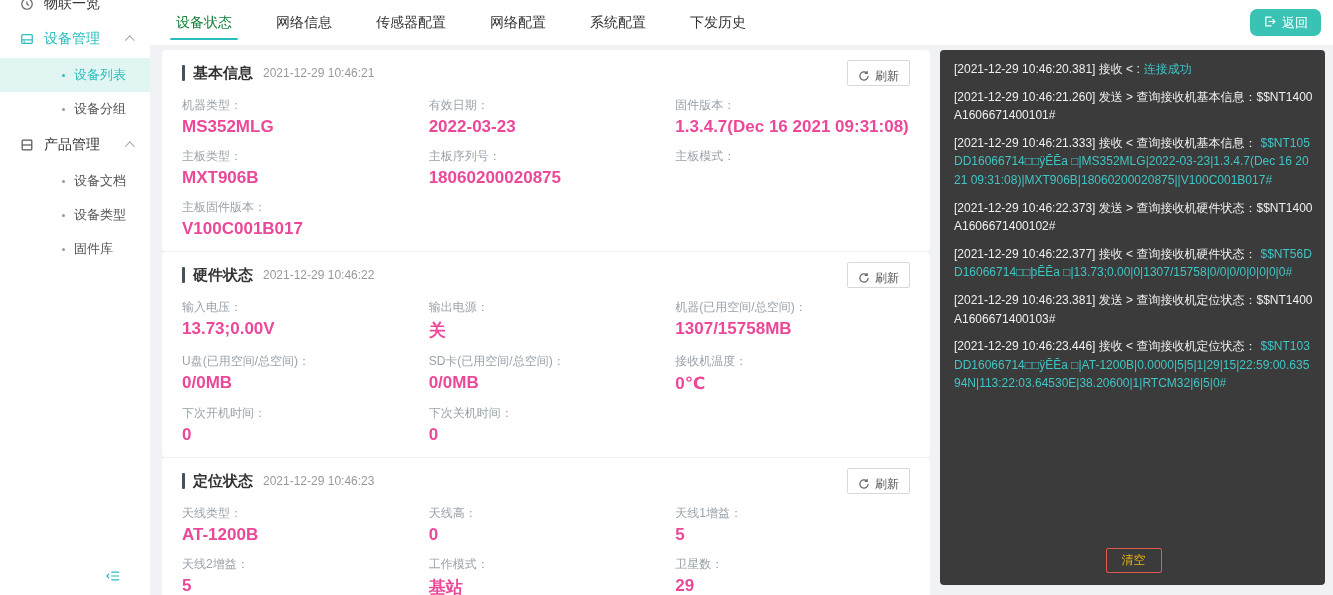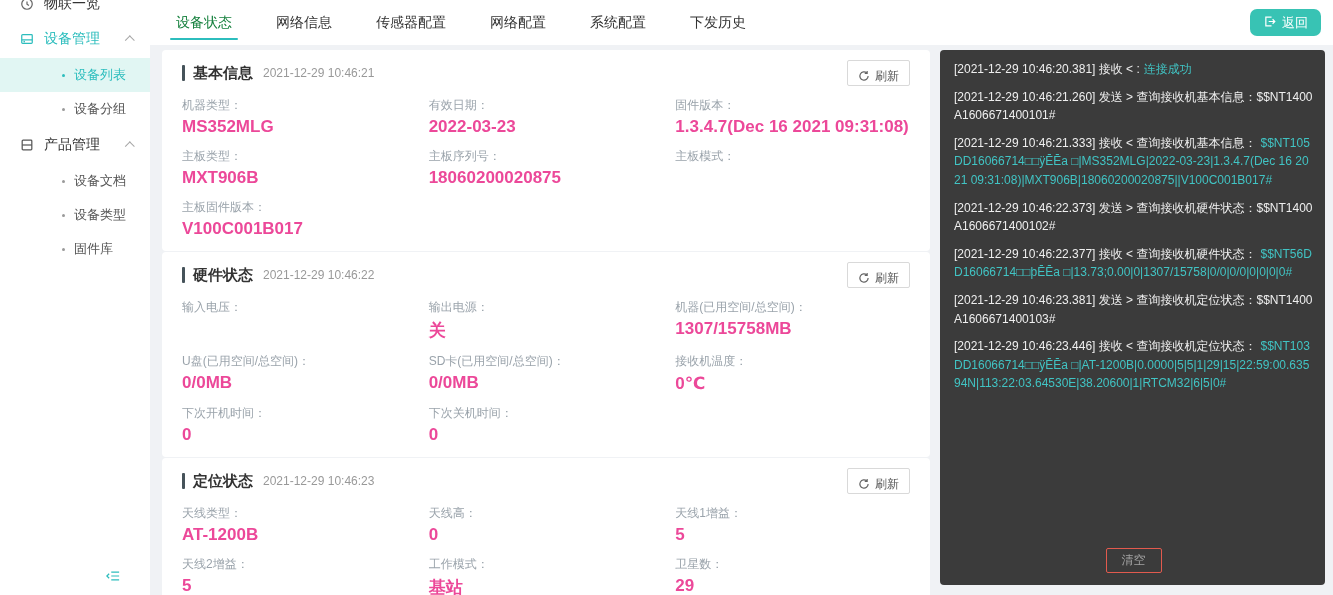--- a/index.html
+++ b/index.html
@@ -43,21 +43,21 @@
   .grid { display:grid; grid-template-columns:1fr 1fr 1fr; column-gap:12px; }
   .field { margin-bottom:11px; }
   .flabel { font-size:12px; color:#9aa3ab; margin-bottom:3px; }
   .fvalue { font-size:17px; font-weight:700; color:#ec4899; min-height:17px; }
 
   
   .console { flex:1; background:#3b3b3b; border-radius:4px; display:flex; flex-direction:column; padding:10px 12px 10px 14px; min-width:0; }
   .logs { flex:1; overflow:auto; font-size:12px; line-height:1.55; color:#efefef; word-break:break-all; }
   .entry { margin:0 0 9px 0; }
   .acc { color:#41c4c4; margin-left:4px; }
-  .clear { margin:6px auto 2px; background:transparent; border:1px solid #e25a4e; color:#a3a3a3; border-radius:2px; padding:3px 15px; font-size:12px; cursor:pointer; }
+  .clear { margin:6px auto 2px; background:transparent; border:1px solid #e25a4e; color:#eab308; border-radius:2px; padding:3px 15px; font-size:12px; cursor:pointer; }
 </style>
 </head>
 <body>
 
 <div class="app">
 
   <aside class="sidebar">
     <div class="side-top">
       <span class="sicon">
         <svg width="14" height="14" viewBox="0 0 16 16">
@@ -212,20 +212,21 @@
               <span><svg width="12" height="12" viewBox="0 0 16 16">
                     <path d="M13.5 8a5.5 5.5 0 1 1-1.7-3.95" fill="none" stroke="#666" stroke-width="1.6"></path>
                     <path d="M12.2 1.3v3.2H9" fill="none" stroke="#666" stroke-width="1.6"></path>
                   </svg></span>
               <span>刷新</span>
             </button>
           </div>
           <div class="grid">
             <div class="field">
                 <div class="flabel">输入电压：</div>
+                <div class="fvalue">13.73;0.00V</div>
               </div>
             <div class="field">
                 <div class="flabel">输出电源：</div>
                 <div class="fvalue">关</div>
               </div>
             <div class="field">
                 <div class="flabel">机器(已用空间/总空间)：</div>
                 <div class="fvalue">1307/15758MB</div>
               </div>
             <div class="field">

